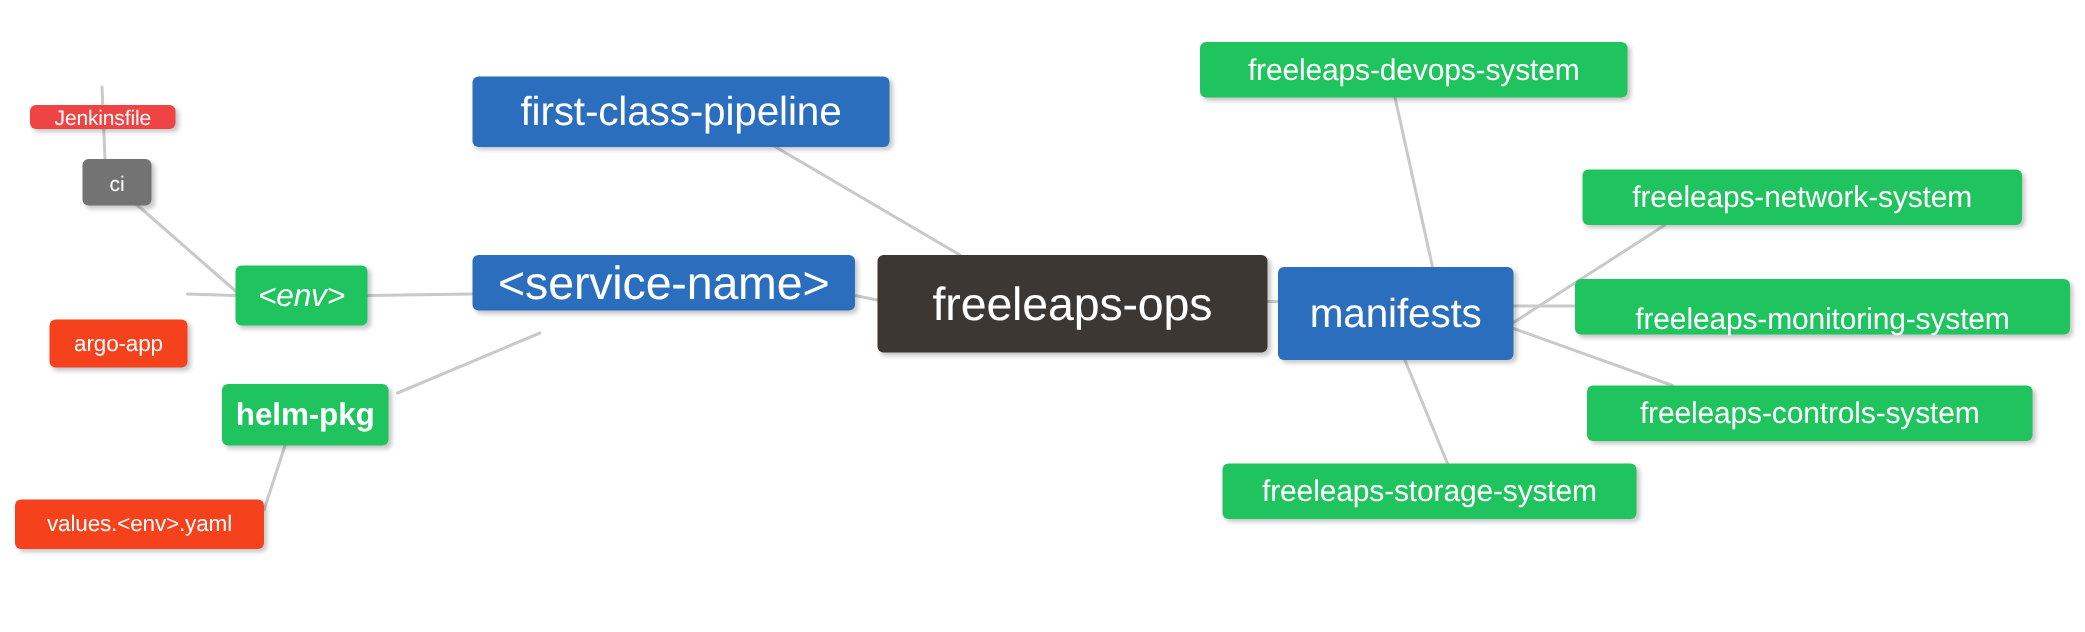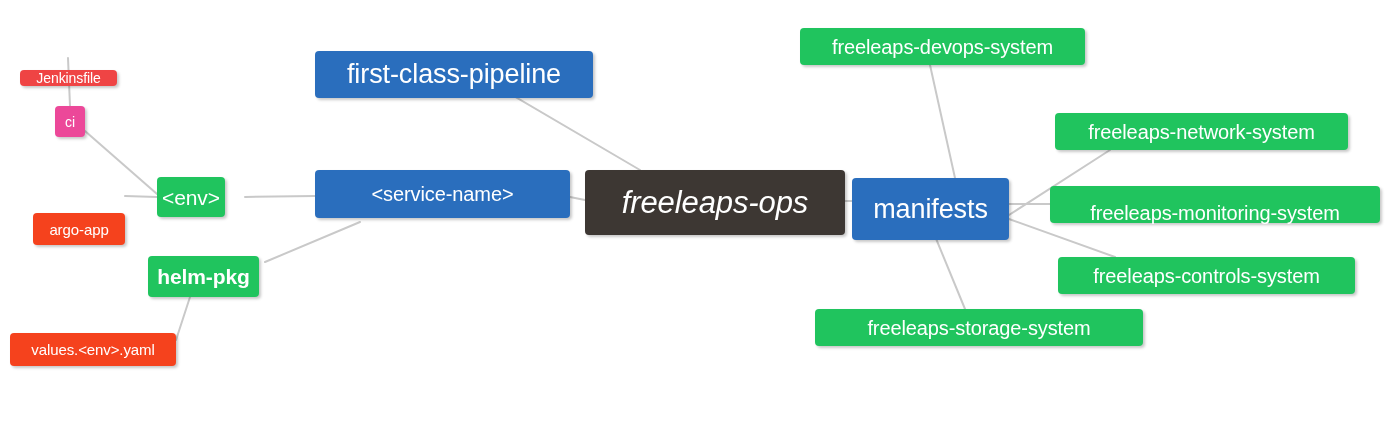--- a/index.html
+++ b/index.html
@@ -62,55 +62,55 @@
       <line x1="845" y1="201" x2="852" y2="201" stroke="#c9c9c9" stroke-width="2" stroke-linecap="round"></line>
       <line x1="930" y1="65" x2="955" y2="178" stroke="#c9c9c9" stroke-width="2" stroke-linecap="round"></line>
       <line x1="1009" y1="215" x2="1110" y2="150" stroke="#c9c9c9" stroke-width="2" stroke-linecap="round"></line>
       <line x1="1009" y1="204" x2="1050" y2="204" stroke="#c9c9c9" stroke-width="2" stroke-linecap="round"></line>
       <line x1="1009" y1="219" x2="1115" y2="257" stroke="#c9c9c9" stroke-width="2" stroke-linecap="round"></line>
       <line x1="930" y1="224" x2="965" y2="309" stroke="#c9c9c9" stroke-width="2" stroke-linecap="round"></line>
     </svg>
 <div class="node" style="left: 20px; top: 26px; width: 97px; height: 16px; background: #ef4444; font-size: 14px; margin-top: 44px;">
       <span class="node-label">Jenkinsfile</span>
     </div>
-    <div class="node" style="left: 55px; top: 106px; width: 30px; height: 31px; background: #ec4899; font-size: 14px;">
+    <div class="node" style="left: 55px; top: 106px; width: 46px; height: 31px; background: #737373; font-size: 14px;">
       <span class="node-label">ci</span>
     </div>
     <div class="node" style="left: 33px; top: 180px; width: 92px; height: 32px; background: rgb(245, 66, 29); font-size: 15px; margin-top: 33px;">
       <span class="node-label">argo-app</span>
     </div>
-    <div class="node" style="left: 157px; top: 177px; width: 68px; height: 40px; background: rgb(32, 196, 94); font-size: 21px;">
+    <div class="node" style="left: 157px; top: 177px; width: 88px; height: 40px; background: rgb(32, 196, 94); font-size: 21px; font-style: italic;">
       <span class="node-label">&lt;env&gt;</span>
     </div>
     <div class="node" style="left: 148px; top: 256px; width: 111px; height: 41px; background: rgb(32, 196, 94); font-size: 21px; font-weight: bold;">
       <span class="node-label">helm-pkg</span>
     </div>
     <div class="node" style="left: 10px; top: 333px; width: 166px; height: 33px; background: rgb(245, 66, 29); font-size: 15px;">
       <span class="node-label">values.&lt;env&gt;.yaml</span>
     </div>
     <div class="node" style="left: 315px; top: 38px; width: 278px; height: 47px; background: rgb(42, 110, 189); font-size: 27px; margin-top: 13px;">
       <span class="node-label">first-class-pipeline</span>
     </div>
-    <div class="node" style="left: 315px; top: 170px; width: 255px; height: 48px; background: rgb(42, 110, 189); font-size: 20px;">
+    <div class="node" style="left: 315px; top: 170px; width: 255px; height: 37px; background: rgb(42, 110, 189); font-size: 31px;">
       <span class="node-label">&lt;service-name&gt;</span>
     </div>
-    <div class="node" style="left: 585px; top: 170px; width: 260px; height: 65px; background: rgb(61, 55, 51); font-size: 31px; font-style: italic;">
+    <div class="node" style="left: 585px; top: 170px; width: 260px; height: 65px; background: rgb(61, 55, 51); font-size: 31px;">
       <span class="node-label">freeleaps-ops</span>
     </div>
     <div class="node" style="left: 852px; top: 178px; width: 157px; height: 62px; background: rgb(42, 110, 189); font-size: 27px;">
       <span class="node-label">manifests</span>
     </div>
     <div class="node" style="left: 800px; top: 28px; width: 285px; height: 37px; background: rgb(32, 196, 94); font-size: 20px;">
       <span class="node-label">freeleaps-devops-system</span>
     </div>
     <div class="node" style="left: 1055px; top: 113px; width: 293px; height: 37px; background: rgb(32, 196, 94); font-size: 20px;">
       <span class="node-label">freeleaps-network-system</span>
     </div>
     <div class="node" style="left: 1050px; top: 186px; width: 330px; height: 37px; background: rgb(32, 196, 94); font-size: 20px; align-items: flex-end;">
       <span class="node-label">freeleaps-monitoring-system</span>
     </div>
     <div class="node" style="left: 1058px; top: 257px; width: 297px; height: 37px; background: rgb(32, 196, 94); font-size: 20px;">
       <span class="node-label">freeleaps-controls-system</span>
     </div>
-    <div class="node" style="left: 815px; top: 309px; width: 328px; height: 37px; background: rgb(32, 196, 94); font-size: 20px;">
+    <div class="node" style="left: 815px; top: 309px; width: 276px; height: 37px; background: rgb(32, 196, 94); font-size: 20px;">
       <span class="node-label">freeleaps-storage-system</span>
     </div>
   </div>
 
 </body></html>

